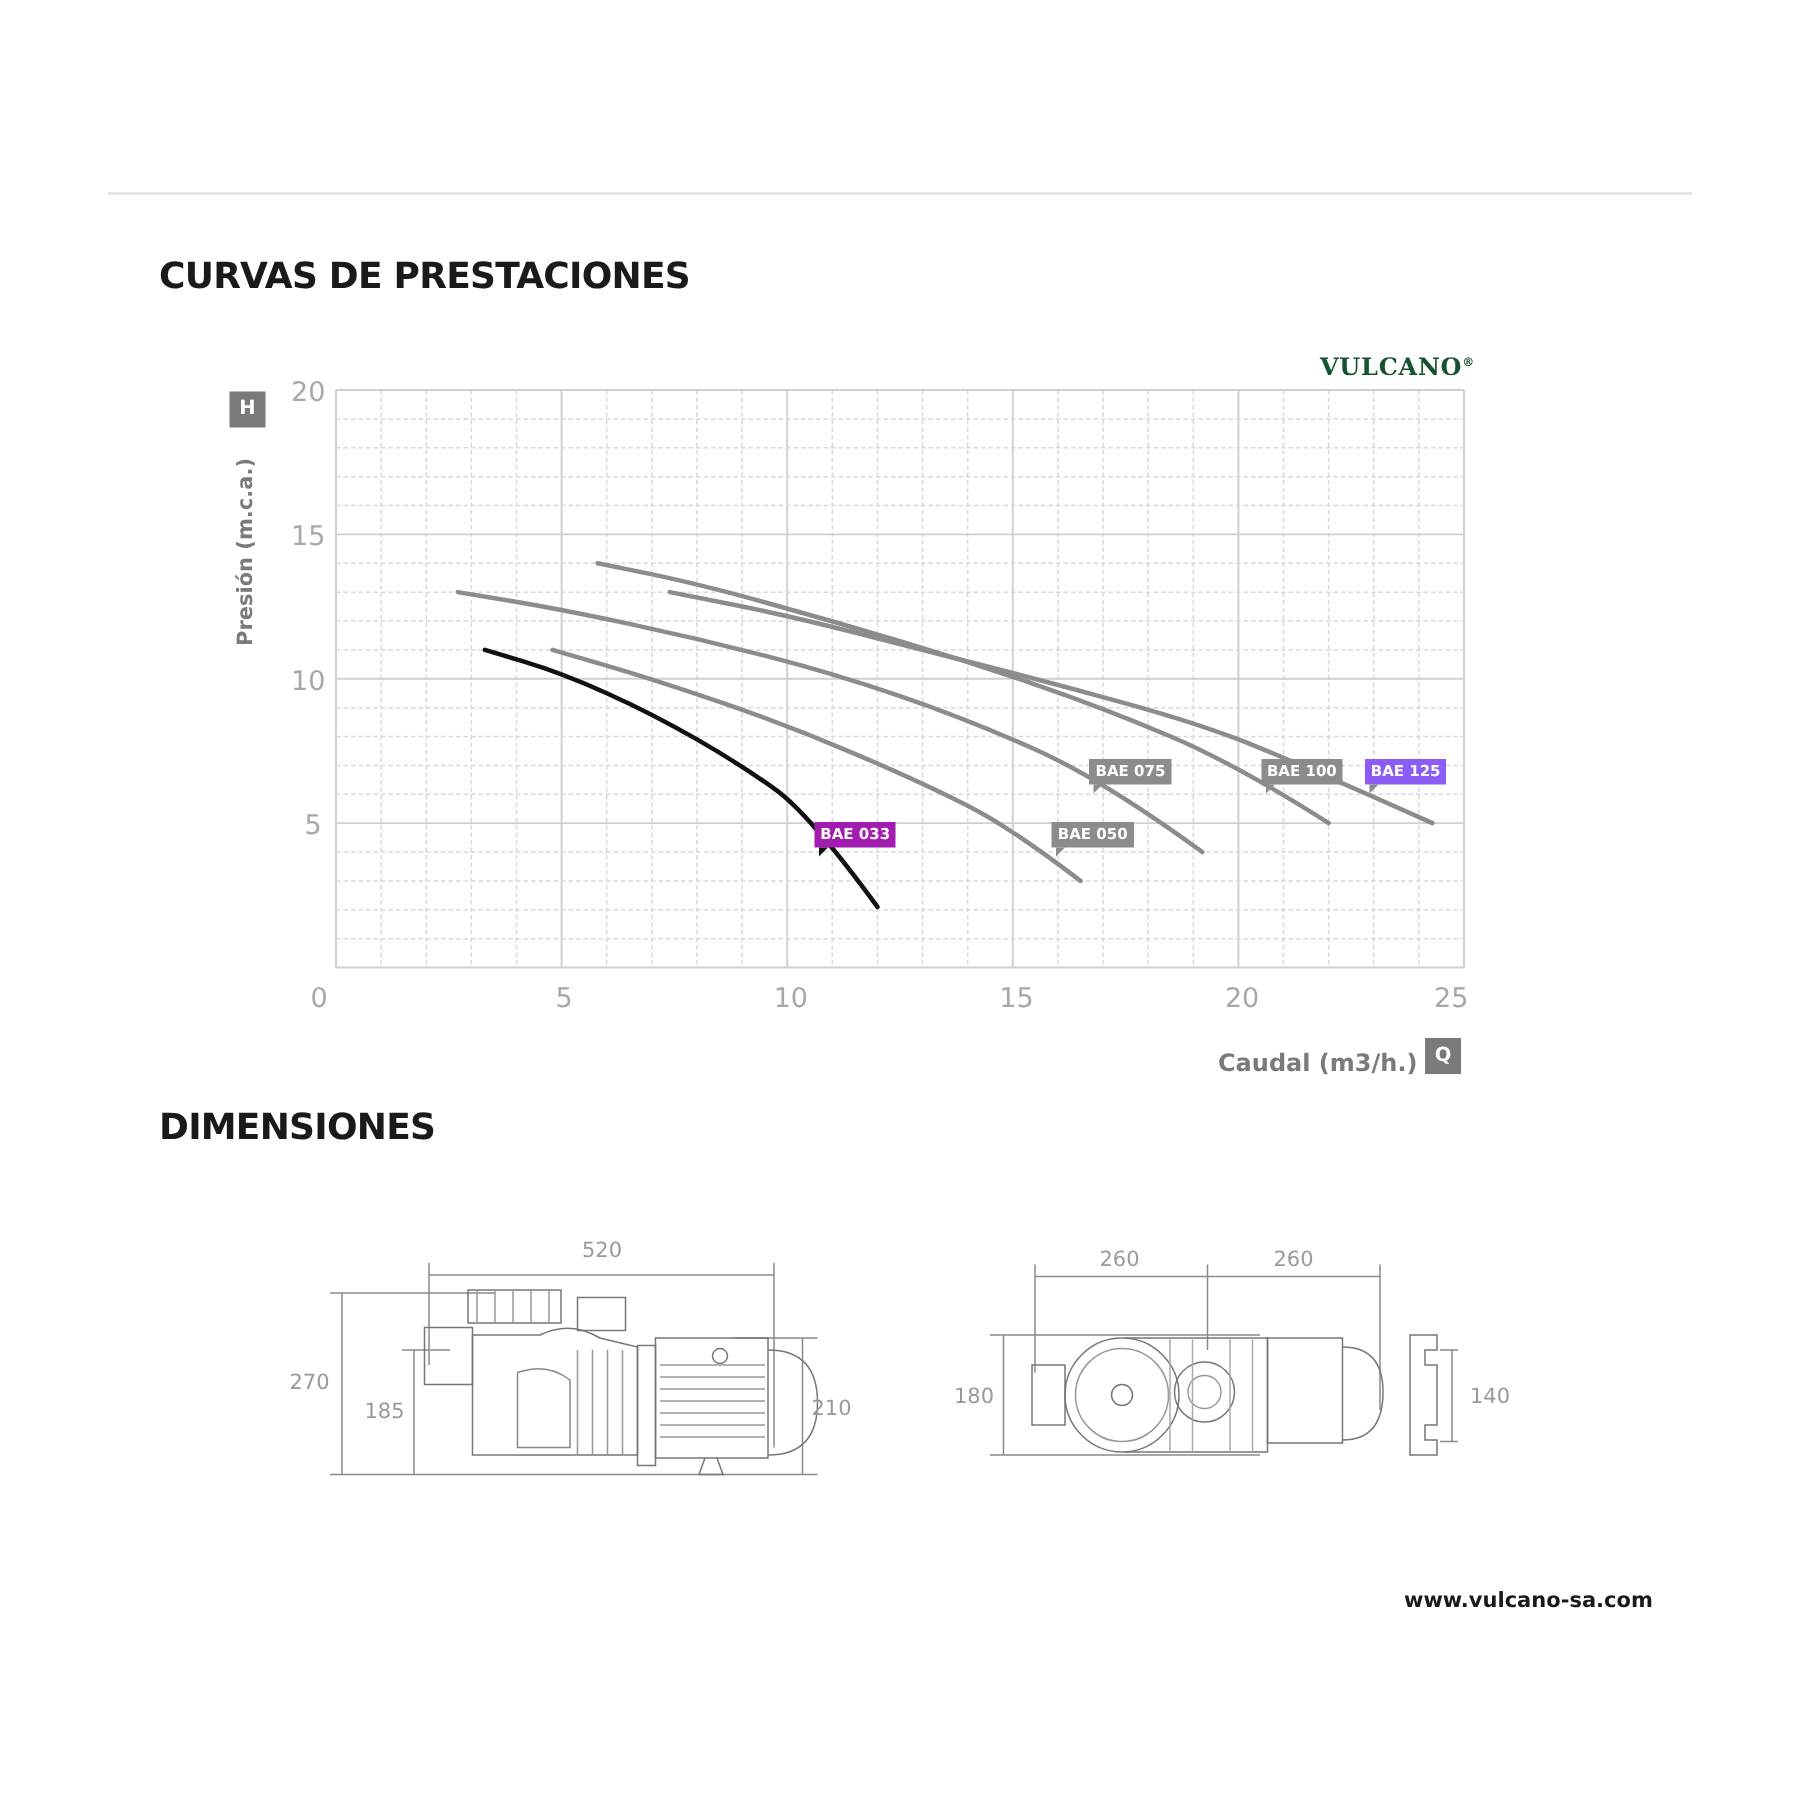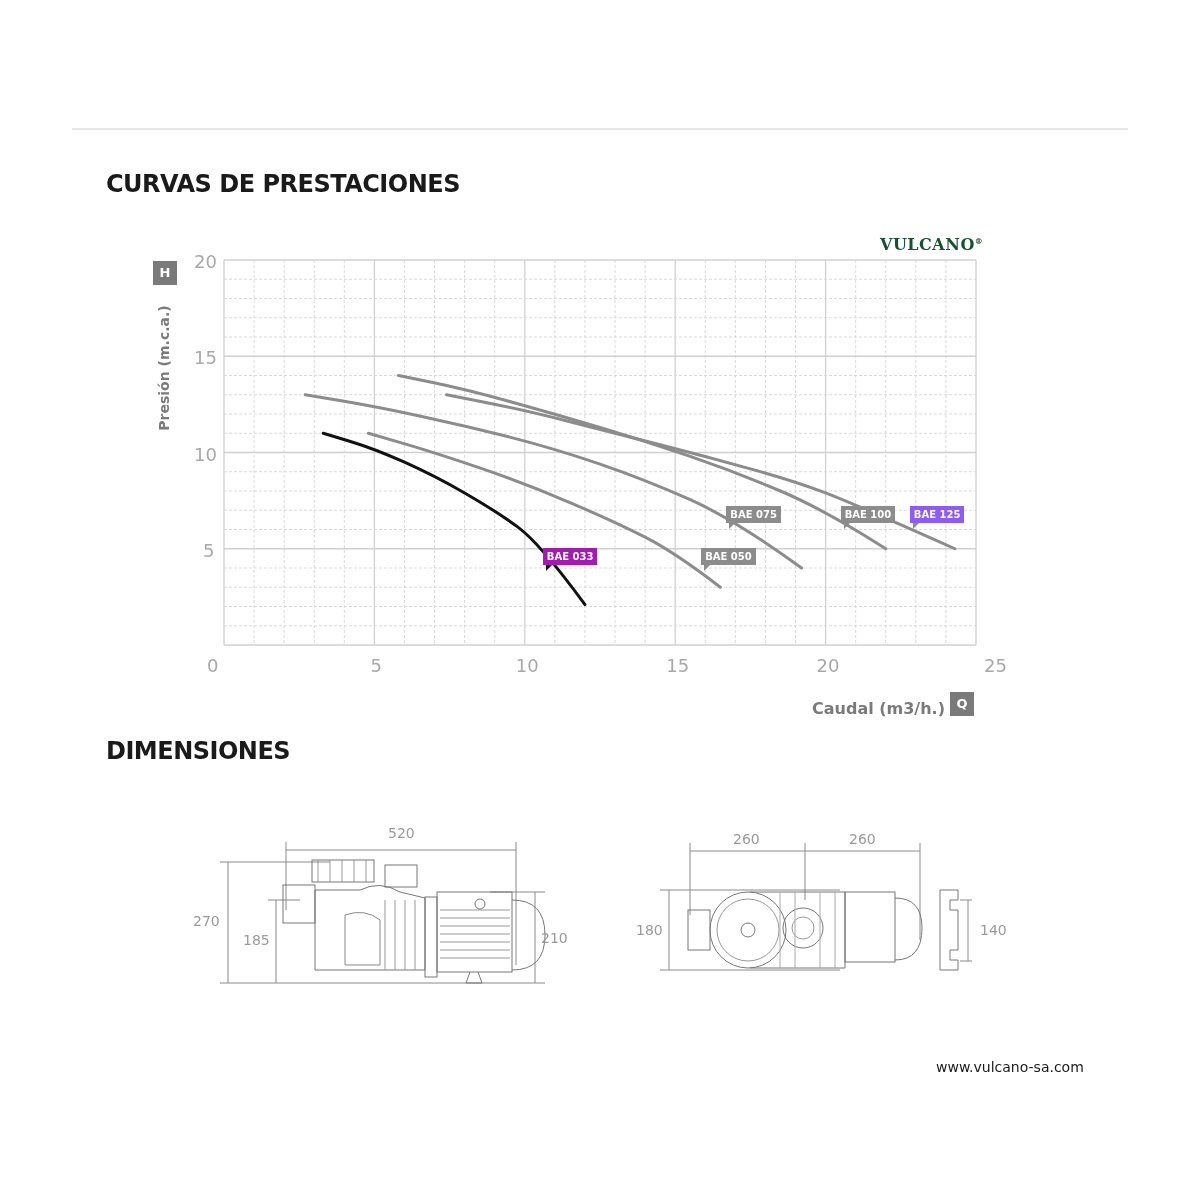--- a/index.html
+++ b/index.html
@@ -18,21 +18,21 @@
   #badge-q { left:950px; top:692px; }
   .ylabel { position:absolute; left:164px; top:368px; transform:translate(-50%,-50%) rotate(-90deg);
             font-weight:bold; font-size:14px; color:#7a7a7a; white-space:nowrap; }
   .xlabel { position:absolute; left:812px; top:699px; font-weight:bold; font-size:16px; color:#7a7a7a; }
   .tick { position:absolute; font-size:18px; color:#a8a8a8; }
   #chart-svg { position:absolute; left:0; top:0; }
   .curve-label { position:absolute; font-size:10px; font-weight:bold; color:#fff; padding:2px 4px;
                  line-height:13px; white-space:nowrap;text-align:center; }
   .curve-label::after { content:""; position:absolute; left:3px; bottom:-6px; border-left:0 solid transparent;
                         border-right:6px solid transparent; border-top:6px solid; border-top-color:inherit; }
-  .footer-url { position:absolute; left:936px; top:1059px; font-weight:normal; font-size:14px; color:#1a1a1a; }
+  .footer-url { position:absolute; left:936px; top:1059px; font-weight:bold; font-size:14px; color:#1a1a1a; }
 </style>
 </head>
 <body>
 
 <div class="top-rule"></div>
 
 <div id="title-curvas" class="section-title">CURVAS DE PRESTACIONES</div>
 
 <div class="brand"><span>VULCANO</span><sup>®</sup></div>
 
@@ -93,21 +93,21 @@
     <path d="M398.46399999999994,375.5 L431.55199999999996,382.2375 Q464.64,388.975 509.76,401.4875 Q554.88,414 600,427.475 Q645.12,440.95 690.24,456.35 Q735.36,471.75 780.48,491 Q825.6,510.25 885.76,548.75" fill="none" stroke="#8c8c8c" stroke-width="3" stroke-linecap="round"></path>
     <path d="M446.592,394.75 L485.69599999999997,402.45 Q524.8,410.15 569.92,421.7 Q615.04,433.25 660.16,444.79999999999995 Q705.28,456.34999999999997 750.4,468.86249999999995 Q795.52,481.375 825.5999999999999,492.925 Q855.68,504.475 954.9440000000001,548.75" fill="none" stroke="#8c8c8c" stroke-width="3" stroke-linecap="round"></path>
   </svg>
 
 <div id="tick-layer">
     <div class="tick" style="left: 207px; top: 655px;">0</div>
     <div class="tick" style="left: 370.4px; top: 655px;">5</div>
     <div class="tick" style="left: 515.8px; top: 655px;">10</div>
     <div class="tick" style="left: 666.2px; top: 655px;">15</div>
     <div class="tick" style="left: 816.6px; top: 655px;">20</div>
-    <div class="tick" style="left: 984px; top: 655px;">25</div>
+    <div class="tick" style="left: 956px; top: 655px;">25</div>
     <div class="tick" style="left: 203px; top: 539.75px;">5</div>
     <div class="tick" style="left: 194px; top: 443.5px;">10</div>
     <div class="tick" style="left: 194px; top: 347.25px;">15</div>
     <div class="tick" style="left: 194px; top: 251px;">20</div>
   </div>
 <div id="label-layer">
     <div class="curve-label" style="background: #a21caf; border-top-color: rgb(17, 17, 17); left: 542.848px; top: 548.45px;">BAE 033</div>
     <div class="curve-label" style="background: rgb(140, 140, 140); border-top-color: rgb(140, 140, 140); left: 672.192px; top: 548.45px; margin-left: 29px;">BAE 050</div>
     <div class="curve-label" style="background: rgb(140, 140, 140); border-top-color: rgb(140, 140, 140); left: 726.336px; top: 506.1px;">BAE 075</div>
     <div class="curve-label" style="background: rgb(140, 140, 140); border-top-color: rgb(140, 140, 140); left: 840.64px; top: 506.1px;">BAE 100</div>

